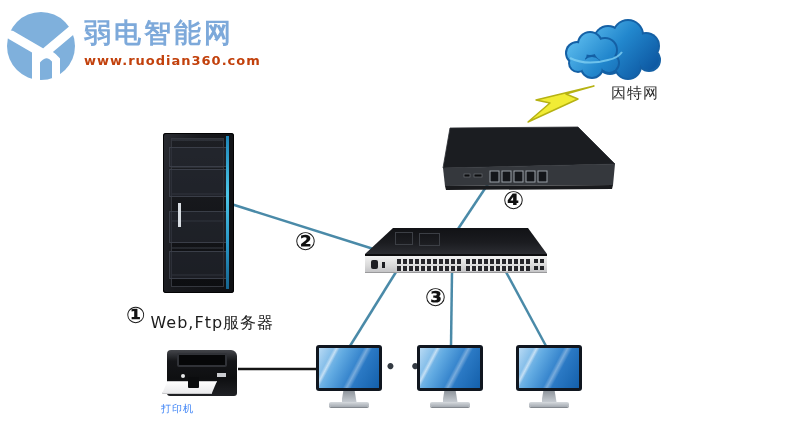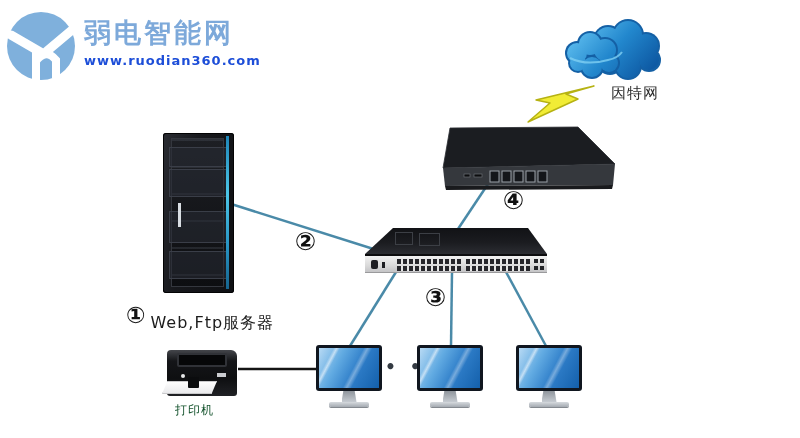--- a/index.html
+++ b/index.html
@@ -6,21 +6,21 @@
   .canvas{position:relative;width:800px;height:438px;background:#ffffff;overflow:hidden;
           font-family:"DejaVu Sans","Liberation Sans",sans-serif;padding-left:29px;}
   .abs{position:absolute;}
   #wires{position:absolute;left:0;top:0;width:800px;height:438px;z-index:1;}
   .node{z-index:2;}
   .lbl{z-index:3;color:#1b1b1b;}
 
   
   .logo-text{left:84px;top:19px;z-index:3;}
   .logo-title{font-size:27px;font-weight:bold;color:#7da9da;letter-spacing:3px;line-height:1;}
-  .logo-url{font-size:13px;font-weight:bold;color:#1d4ed8;letter-spacing:1px;margin-top:7px;}
+  .logo-url{font-size:13px;font-weight:bold;color:#c2410c;letter-spacing:1px;margin-top:7px;}
 
   
   .num{font-size:25px;font-weight:600;color:#111;line-height:1;}
 
   
   .inet{left:611px;top:84px;font-size:15px;color:#2b2b2b;letter-spacing:1px;}
 
   
   .sw-top{left:363px;top:226px;width:186px;height:30px;
     clip-path:polygon(2px 28px,30px 2px,165px 2px,184px 28px);
@@ -69,21 +69,21 @@
       linear-gradient(118deg,#b8daf4 0%,#62abe2 32%,#2f7ec9 60%,#1460ab 100%);}
   .mon-neck{width:15px;height:11px;margin:0 auto;clip-path:polygon(12% 0,88% 0,100% 100%,0 100%);
     background:linear-gradient(180deg,#8f959c,#c6cbd1);}
   .mon-base{width:40px;height:5px;margin:0 auto;border-radius:2px;
     background:linear-gradient(180deg,#d6dade,#a4aab1);box-shadow:0 1px 0 #84898f;}
 
   .dots{left:385px;top:357px;font-size:17px;font-weight:bold;color:#333a42;letter-spacing:4px;z-index:2;}
 
   .server-caption{left:126px;top:297px;display:flex;align-items:center;gap:5px;z-index:3;}
   .server-caption .txt{font-size:16px;color:#1c1c1c;letter-spacing:1px;margin-top:16px;}
-  .printer-caption{left:175px;top:402px;font-size:12px;color:#14532d;letter-spacing:1px;z-index:3;}
+  .printer-caption{left:161px;top:402px;font-size:10px;color:#3b82f6;letter-spacing:1px;z-index:3;}
 </style>
 </head>
 <body>
 
 <div class="canvas">
 
   <svg id="wires">
       <line x1="228" y1="203" x2="383" y2="252" stroke="#4a8aa8" stroke-width="2.5"></line>
       <line x1="488" y1="184" x2="456" y2="232" stroke="#4a8aa8" stroke-width="2.5"></line>
       <line x1="396" y1="272" x2="350" y2="346" stroke="#4a8aa8" stroke-width="2.5"></line>

